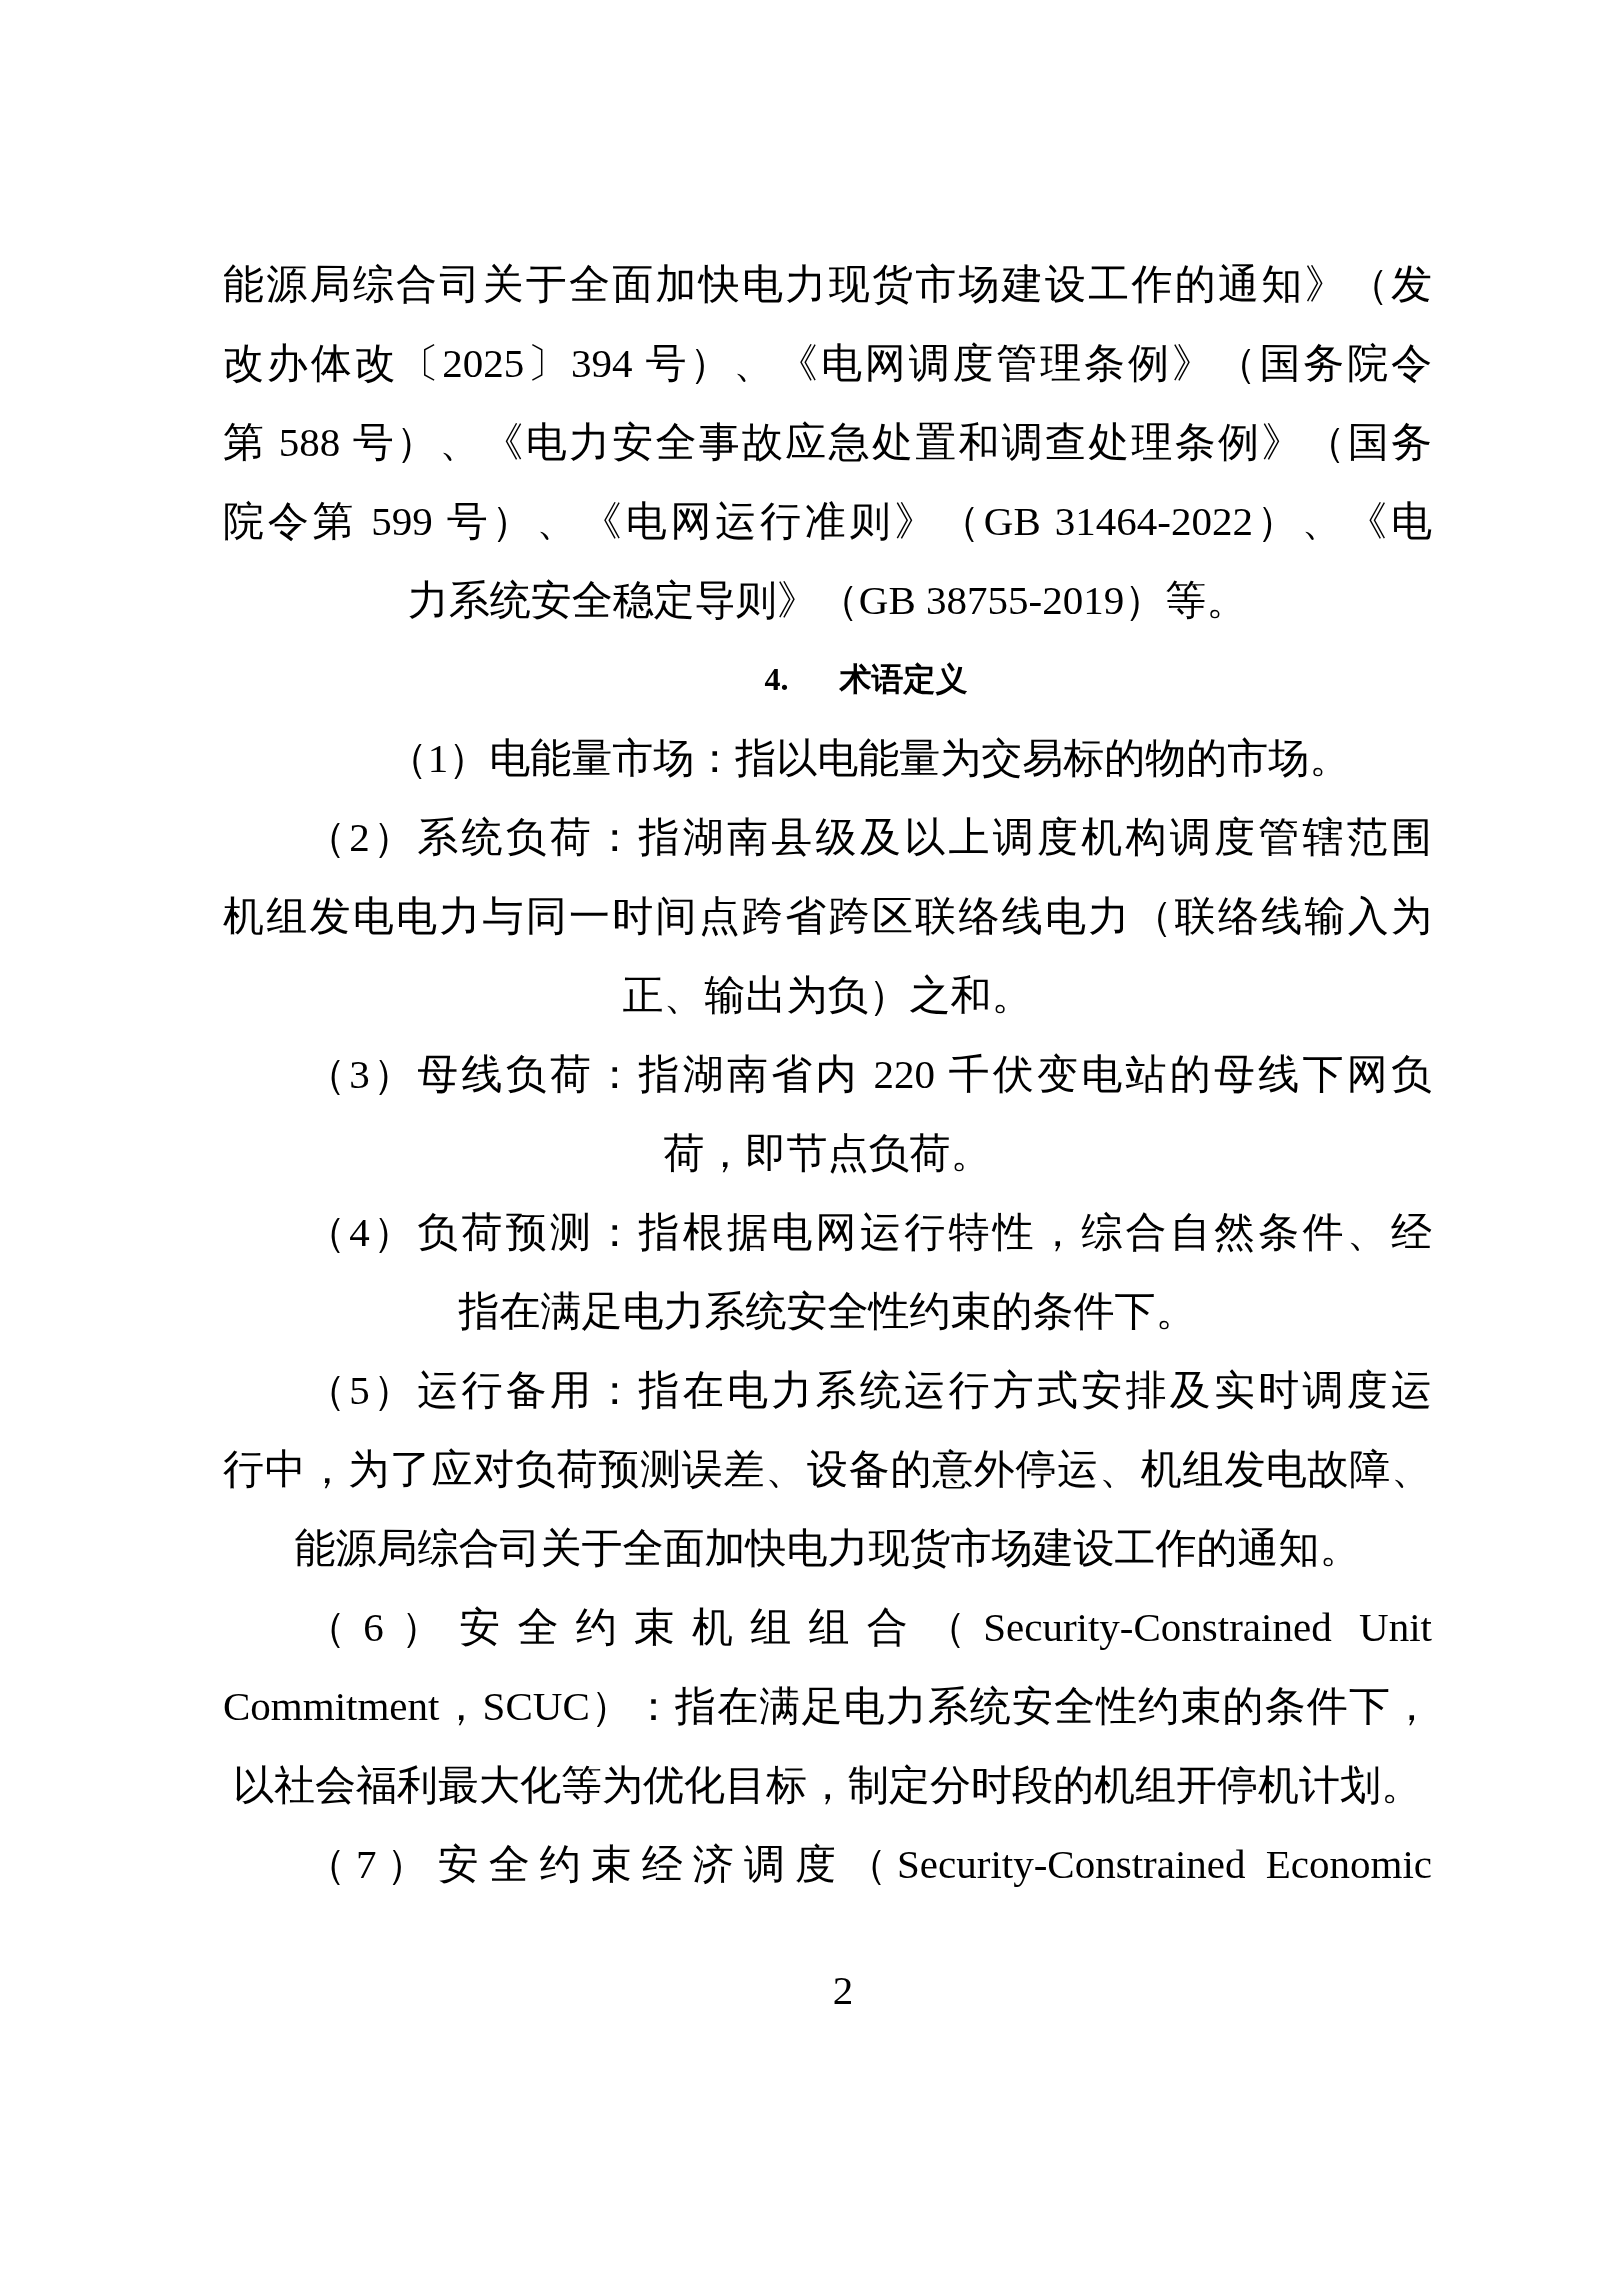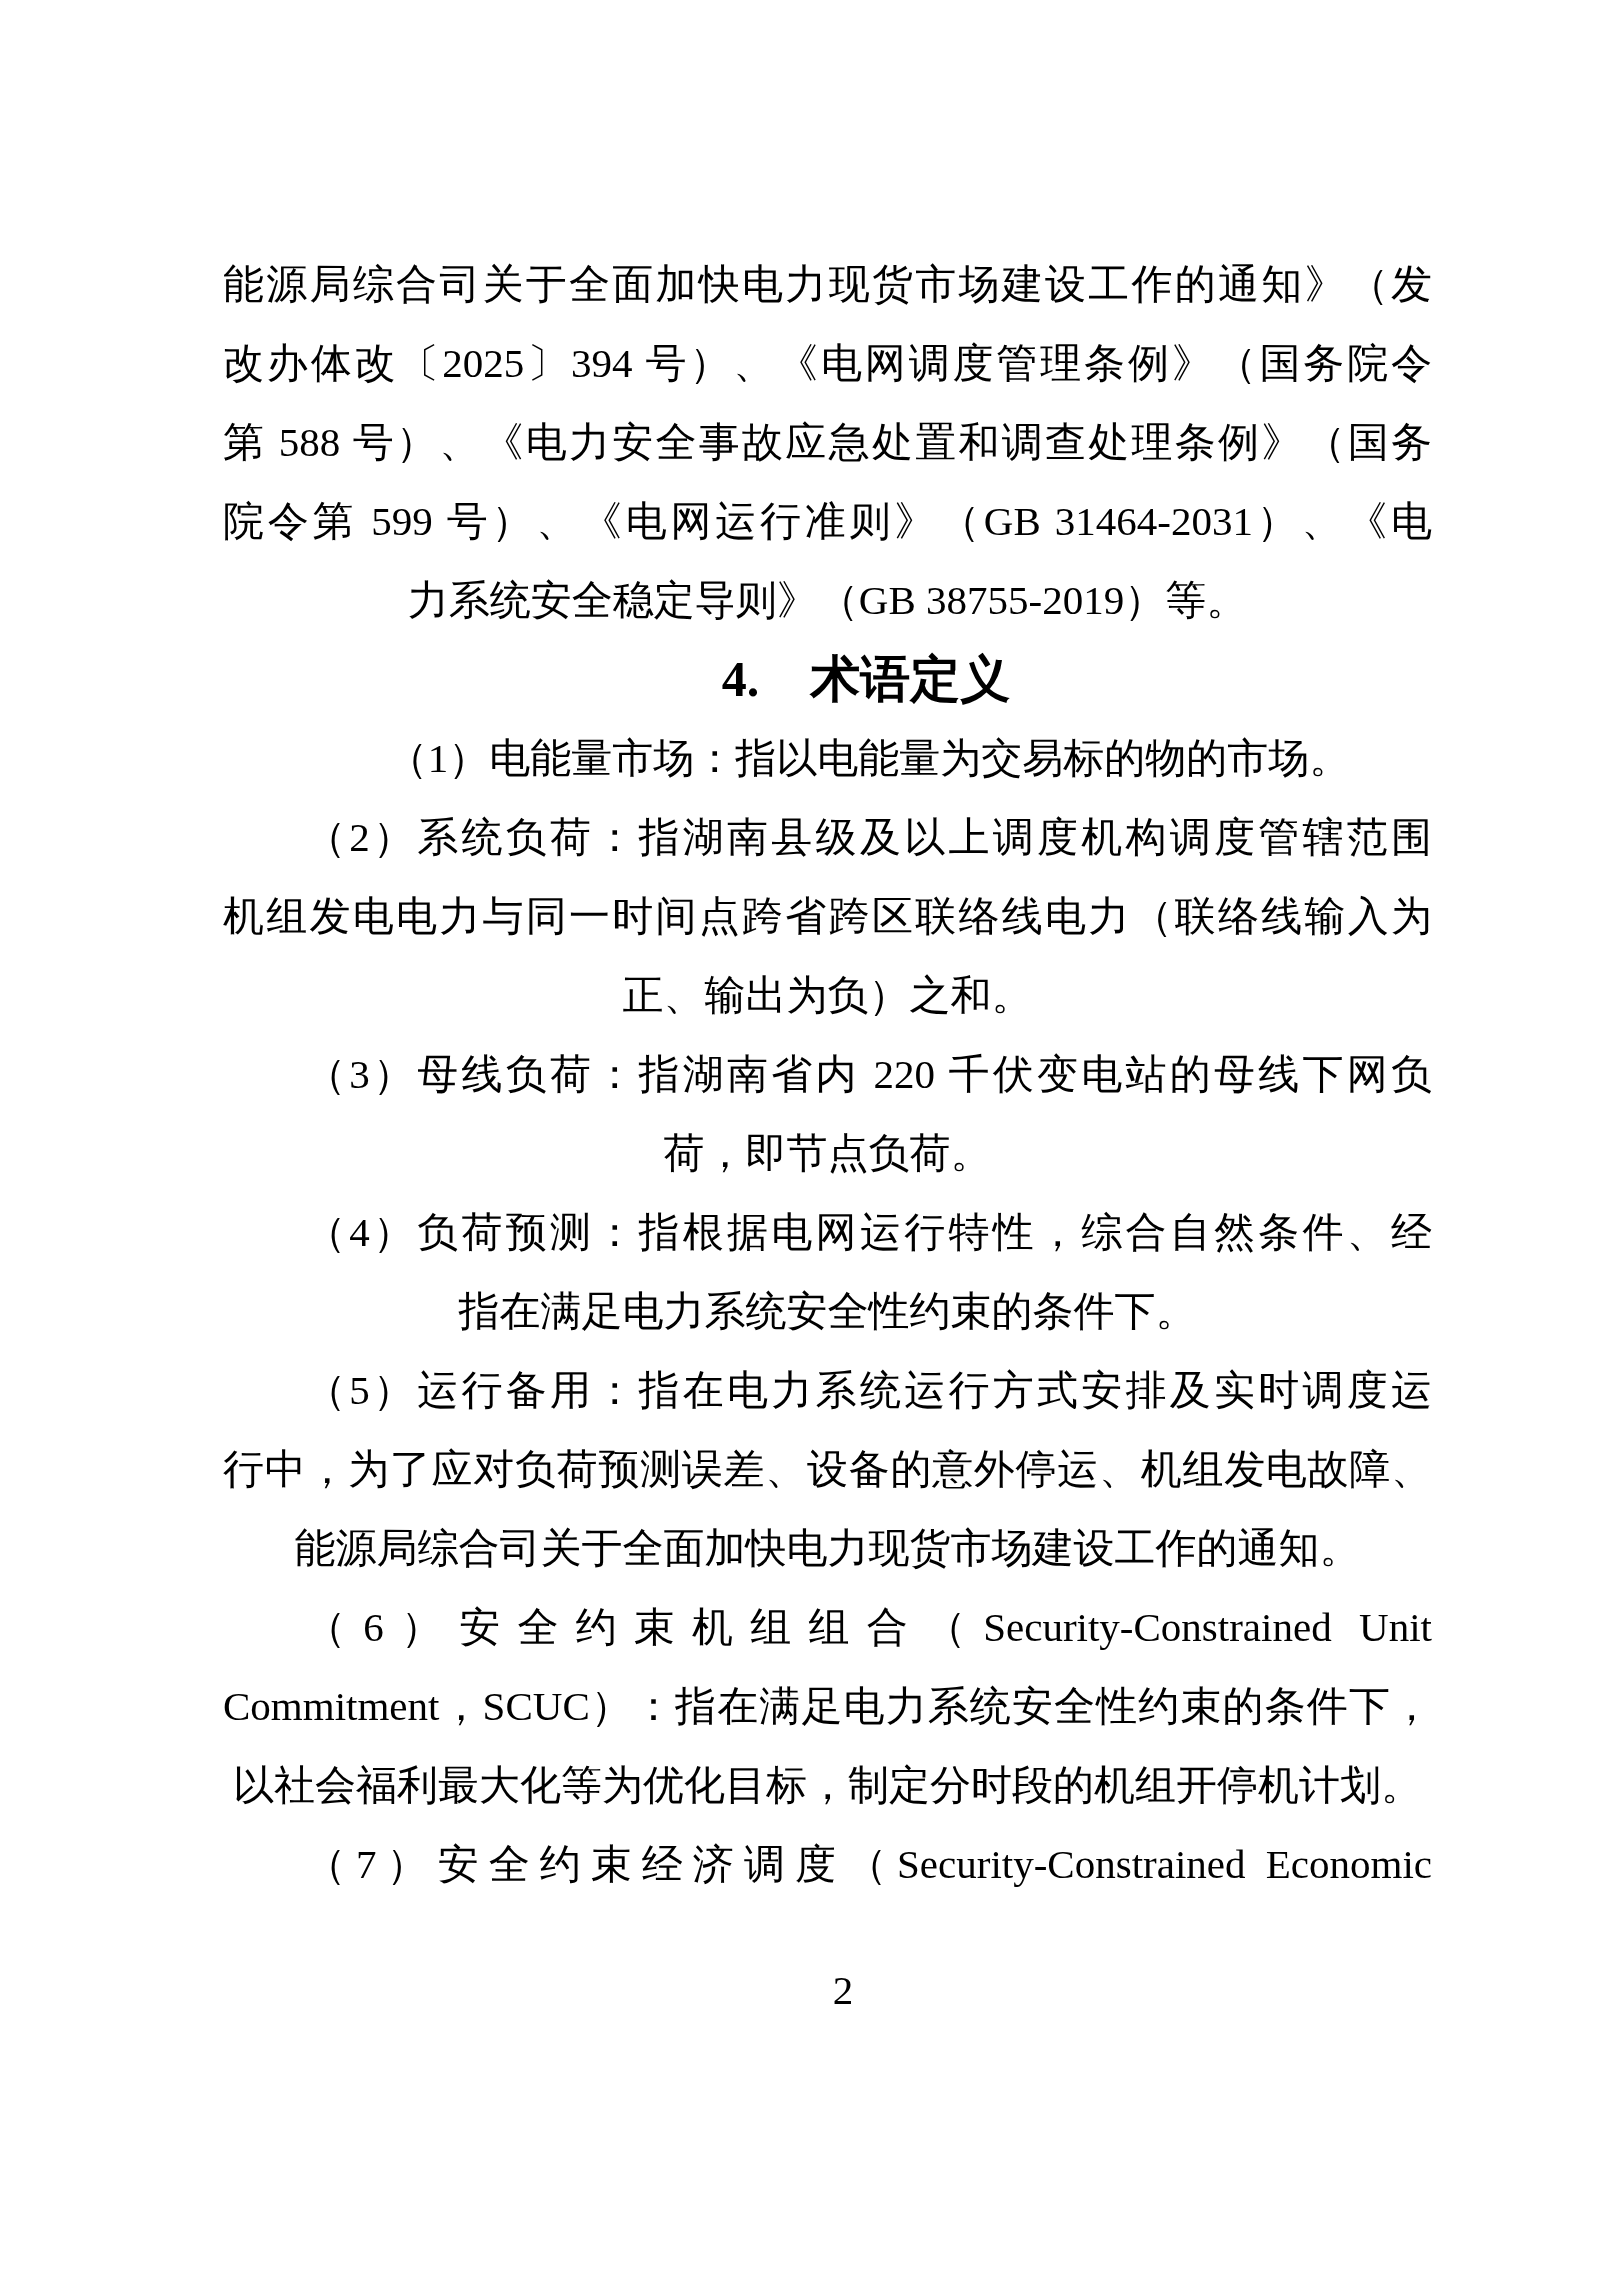--- a/index.html
+++ b/index.html
@@ -40,21 +40,21 @@
     text-align: justify;
     text-align-last: justify;
     text-justify: inter-character;
   }
   
   .ind {
     text-indent: 82px;
   }
   .heading {
     font-weight: bold;
-    font-size: 50px;
+    font-size: 32px;
     padding-left: 77px;
   }
   .heading .hnum {
     font-family: "Liberation Serif", serif;
     margin-right: 51px;
   }
   .heading .htitle {
     font-family: "Liberation Sans", sans-serif;
   }
   .pagenum {
@@ -68,21 +68,21 @@
 </style>
 </head>
 <body>
 
 <div class="page">
   <div class="textblock">
 
     <div class="line jl">能源局综合司关于全面加快电力现货市场建设工作的通知》（发</div>
     <div class="line jl">改办体改〔2025〕394 号）、《电网调度管理条例》（国务院令</div>
     <div class="line jl">第 588 号）、《电力安全事故应急处置和调查处理条例》（国务</div>
-    <div class="line jl">院令第 599 号）、《电网运行准则》（GB 31464-2031）、《电</div>
+    <div class="line jl">院令第 599 号）、《电网运行准则》（GB 31464-2022）、《电</div>
     <div class="line">力系统安全稳定导则》（GB 38755-2019）等。</div>
 
     <div class="line heading">
       <span class="hnum">4.</span><span class="htitle">术语定义</span>
     </div>
 
     <div class="line ind">（1）电能量市场：指以电能量为交易标的物的市场。</div>
 
     <div class="line ind jl">（2）系统负荷：指湖南县级及以上调度机构调度管辖范围</div>
     <div class="line jl">机组发电电力与同一时间点跨省跨区联络线电力（联络线输入为</div>

